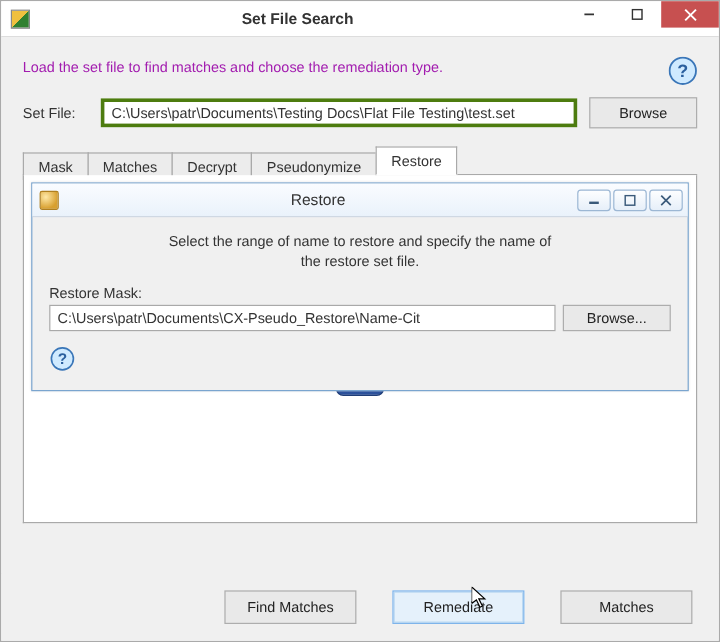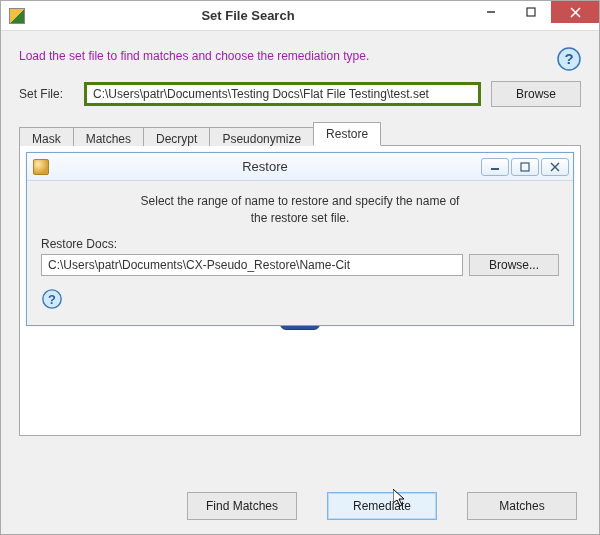--- a/index.html
+++ b/index.html
@@ -327,21 +327,21 @@
                   <line x1="10" y1="1" x2="2" y2="9" stroke="#3a5a7a" stroke-width="1.4"></line>
                 </svg>
             </div>
           </div>
         </div>
         <div class="inner-body">
           <div class="inner-desc">
             <span>Select the range of name to restore and specify the name of</span><br>
             <span>the restore set file.</span>
           </div>
-          <div class="inner-label">Restore Docs:</div>
+          <div class="inner-label">Restore Mask:</div>
           <div class="inner-row">
             <input type="text" value="C:\Users\patr\Documents\CX-Pseudo_Restore\Name-Cit" style="">
             <button class="btn">Browse...</button>
           </div>
           <div class="inner-help">
             <svg viewBox="0 0 24 24">
                 <circle cx="12" cy="12" r="10" fill="#cfeaff" stroke="#3a76b8" stroke-width="1.5"></circle>
                 <text x="12" y="17" text-anchor="middle" font-size="14" font-weight="bold" fill="#2a5f9e">?</text>
               </svg>
           </div>

